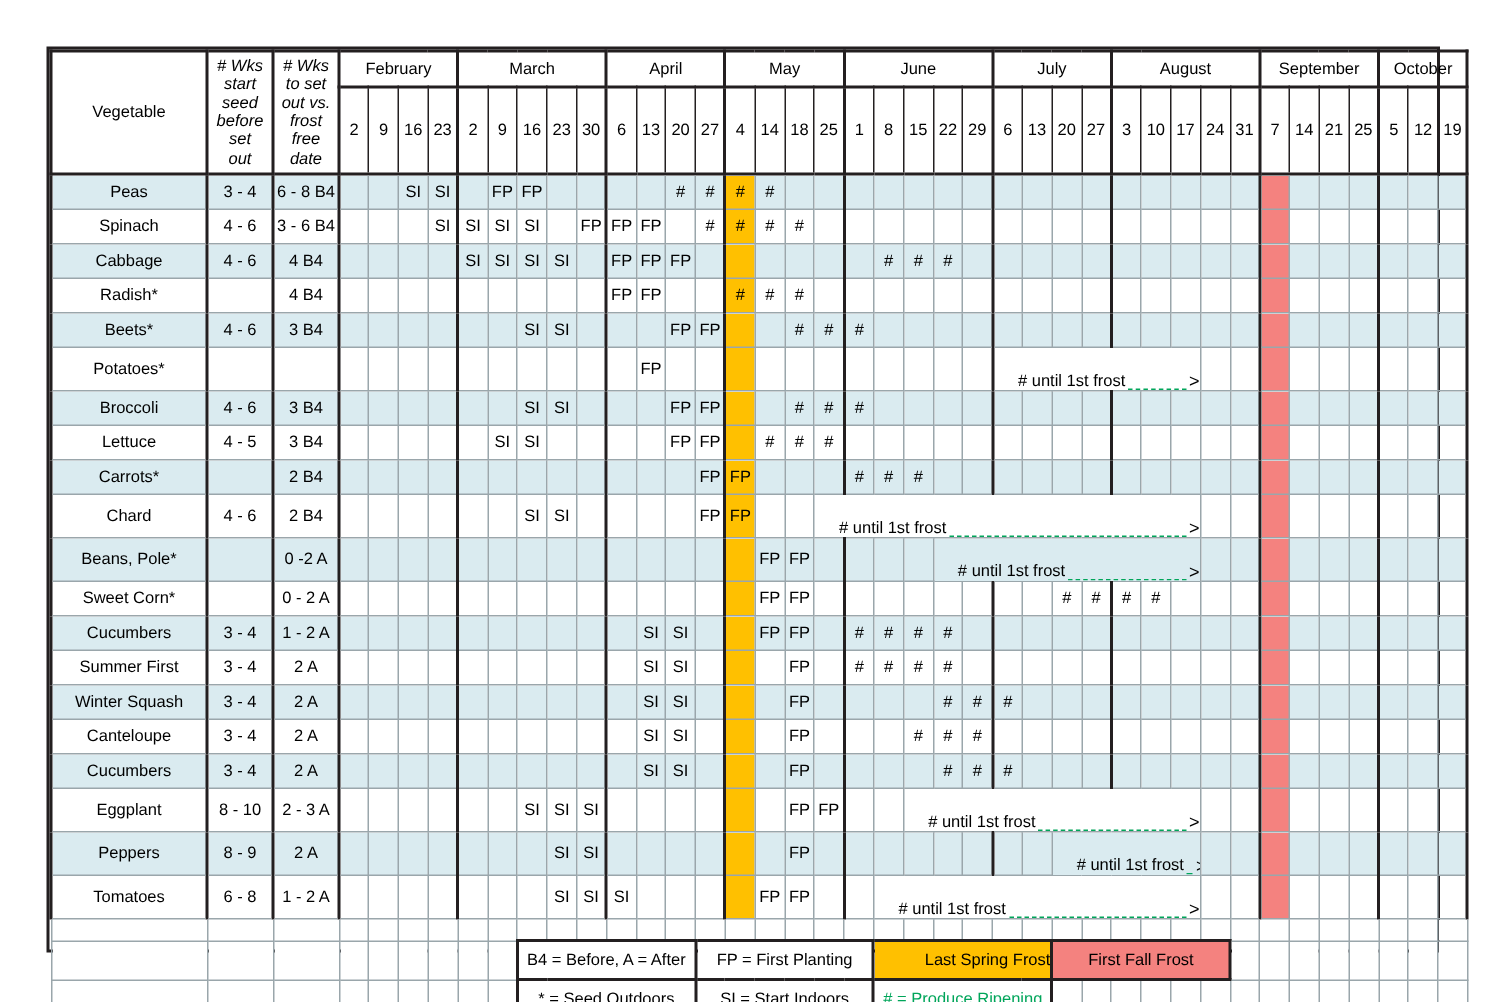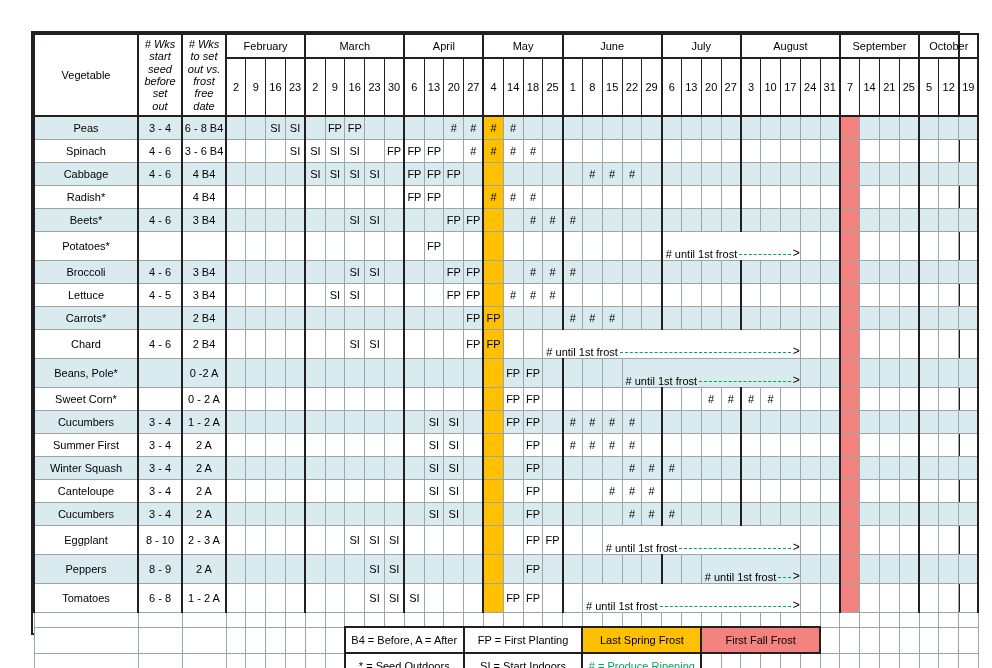--- a/index.html
+++ b/index.html
@@ -104,44 +104,44 @@
   td.runtext {
     color: #00a55a;
     font-weight: bold;
     font-size: 11px;
     text-align: left;
     white-space: nowrap;
     position: relative;
   }
   td.runtext .runinner {
     display: flex;
-    align-items: center;
+    align-items: flex-end;
     gap: 2px;
-    padding-left: 3px;
+    padding-left: 16px;
     width: 100%;
     box-sizing: border-box;
     margin-top: 16px;
   }
   td.runtext .dash {
     flex: 1 1 auto;
     border-top: 1.5px dashed #00a55a;
     height: 0;
     min-width: 4px;
   }
   td.runtext .arrow { flex: 0 0 auto; font-size: 12px; line-height: 0.8; }
 
   
   tr.gap td { height: 13px; background: #ffffff; }
   tr.legendrow td { height: 24px; background: #ffffff; }
   td.lg {
     border: 2px solid #231f20 !important;
     font-size: 11.5px;
     background: #ffffff;
   }
-  td.lg.orange { background: #ffc000; }
+  td.lg.orange { background: #ffc000; text-align: right; }
   td.lg.red    { background: #f4827f; text-align: center; }
   td.lg.green  { color: #00a55a; font-weight: normal; border-radius: 13px; }
   td.credit {
     font-size: 11.5px;
     border: none !important;
     background: #ffffff;
     text-align: center;
   }
   tr.creditrow td { height: 20px; background: #ffffff; }
 </style>

